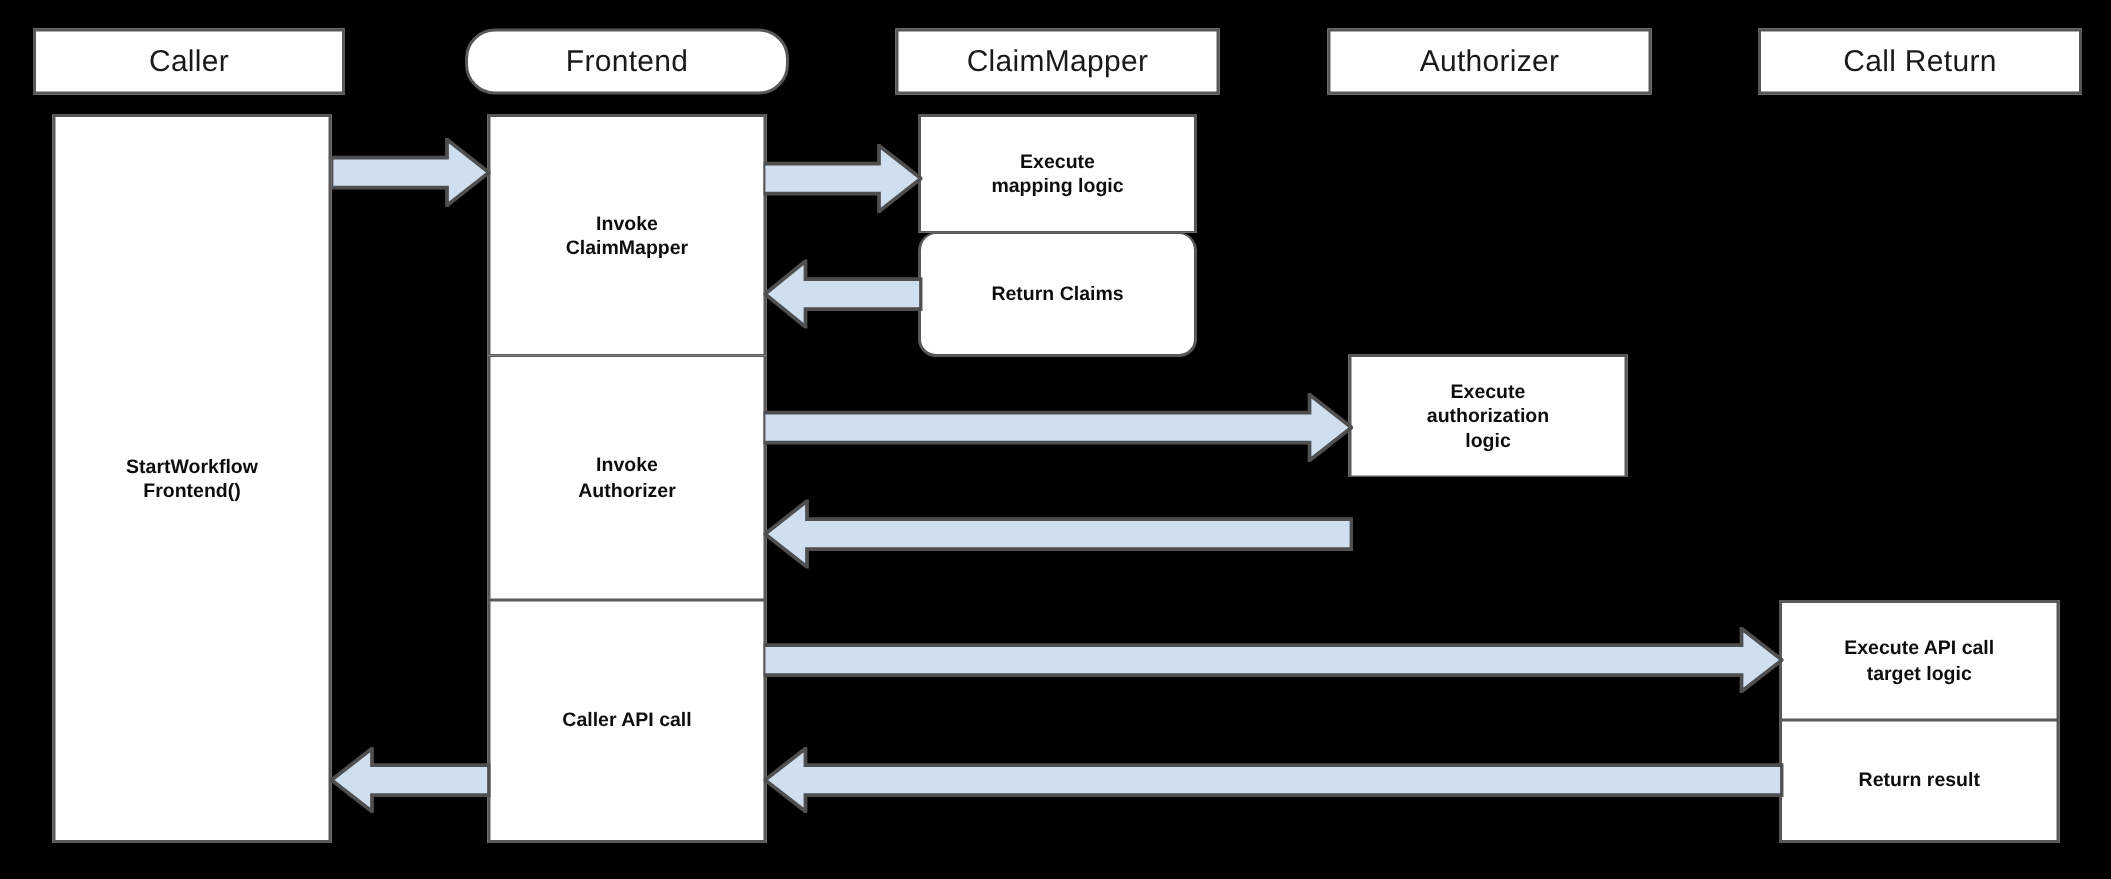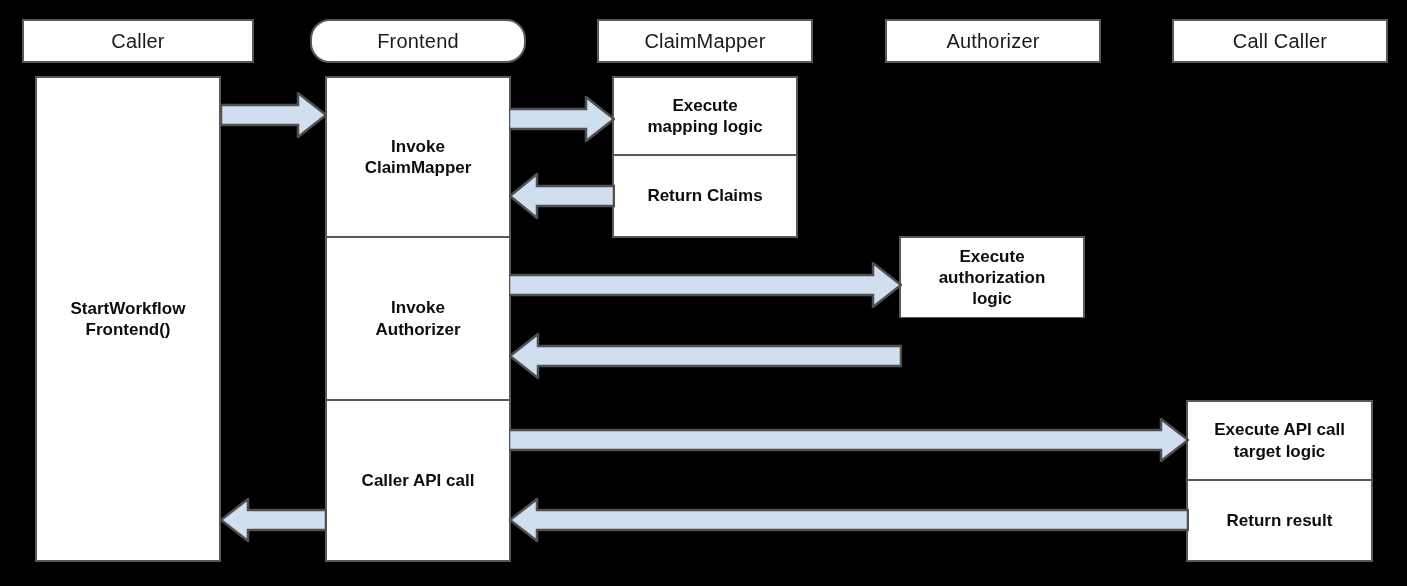--- a/index.html
+++ b/index.html
@@ -31,63 +31,63 @@
   .act-box {
     position: absolute;
     background: #ffffff;
     border: 2px solid #585858;
     box-sizing: border-box;
     display: flex;
     align-items: center;
     justify-content: center;
     text-align: center;
     color: #0d0d0d;
-    font-size: 17px;
+    font-size: 13px;
     font-weight: 700;
     line-height: 1.25;
     padding: 2px 8px;
   }
   .act-box.stacked-top { border-bottom-width: 1px; }
   .act-box.stacked-mid { border-top-width: 1px; border-bottom-width: 1px; }
   .act-box.stacked-bot { border-top-width: 1px; }
   .arrow {
     position: absolute;
   }
   .arrow svg { display: block; }
 </style>
 </head>
 <body>
 
 <div id="diagram">
 
-  <div class="lane-header" style="left:22px; top:19px; width:232px; height:44px;">Caller</div>
+  <div class="lane-header" style="left:22px; top:19px; width:208px; height:44px;">Caller</div>
 
   <div class="lane-header" style="left:310px; top:19px; width:216px; height:44px;border-radius:20px;">Frontend</div>
 
   <div class="lane-header" style="left:597px; top:19px; width:216px; height:44px;">ClaimMapper</div>
 
   <div class="lane-header" style="left:885px; top:19px; width:216px; height:44px;">Authorizer</div>
 
-  <div class="lane-header" style="left:1172px; top:19px; width:216px; height:44px;">Call Caller</div>
+  <div class="lane-header" style="left:1172px; top:19px; width:216px; height:44px;">Call Return</div>
 
   <div class="act-box" style="left:35px; top:76px; width:186px; height:486px; white-space:pre-line;">StartWorkflow
 Frontend()</div>
 
   <div class="act-box stacked-top" style="left:325px; top:76px; width:186px; height:161px; white-space:pre-line;">Invoke
 ClaimMapper</div>
 
   <div class="act-box stacked-mid" style="left:325px; top:237px; width:186px; height:163px; white-space:pre-line;">Invoke
 Authorizer</div>
 
   <div class="act-box stacked-bot" style="left:325px; top:400px; width:186px; height:162px; white-space:pre-line;">Caller API call</div>
 
   <div class="act-box stacked-top" style="left:612px; top:76px; width:186px; height:79px; white-space:pre-line;">Execute
 mapping logic</div>
 
-  <div class="act-box stacked-bot" style="left:612px; top:155px; width:186px; height:83px; white-space:pre-line;">Return Claims</div>
+  <div class="act-box stacked-bot" style="left:612px; top:155px; width:186px; height:83px; white-space:pre-line;border-radius:12px;">Return Claims</div>
 
   <div class="act-box stacked-top" style="left:899px; top:236px; width:186px; height:82px; white-space:pre-line;">Execute
 authorization
 logic</div>
 
 
   <div class="act-box stacked-top" style="left:1186px; top:400px; width:187px; height:80px; white-space:pre-line;">Execute API call
 target logic</div>
 
   <div class="act-box stacked-bot" style="left:1186px; top:480px; width:187px; height:82px; white-space:pre-line;">Return result</div>

